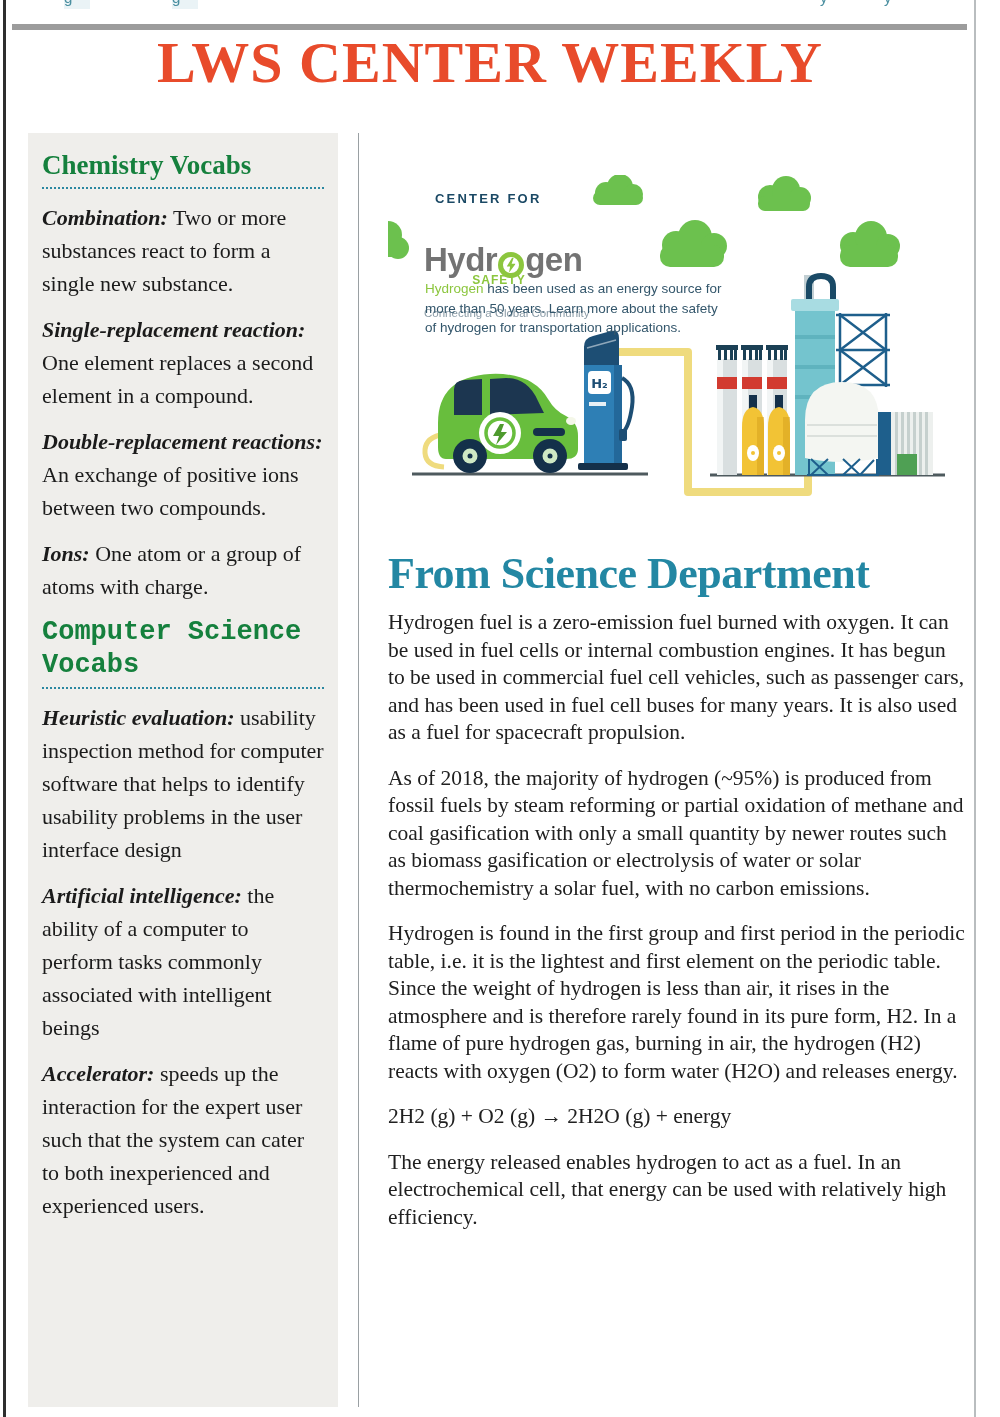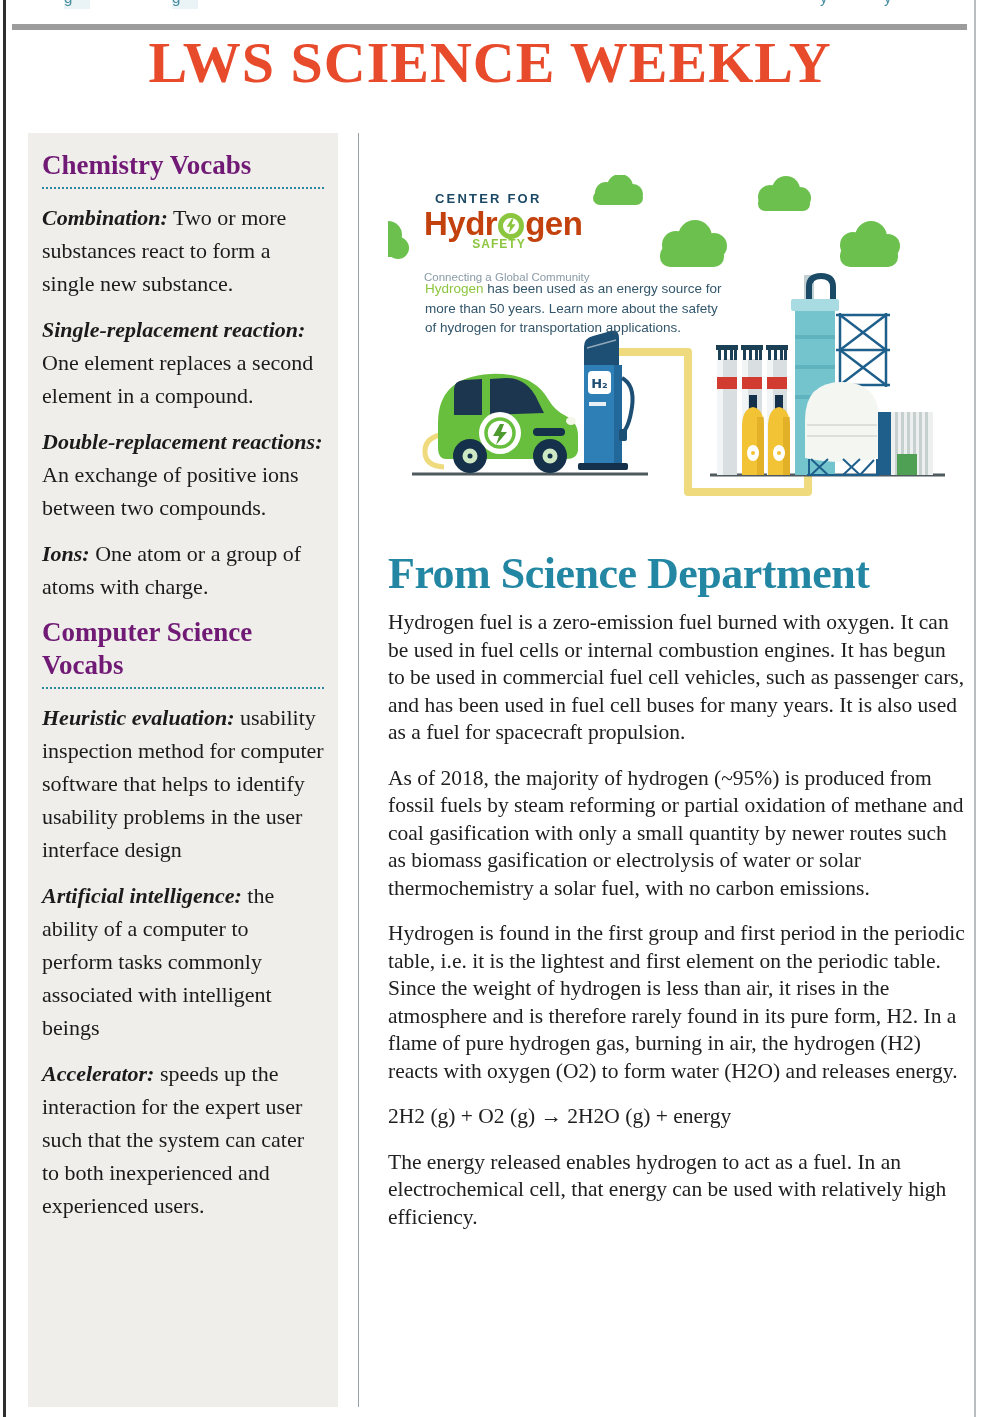--- a/index.html
+++ b/index.html
@@ -19,33 +19,33 @@
     position:absolute;left:30px;top:30px;width:920px;margin:0;text-align:center;
     font-size:58px;font-weight:bold;letter-spacing:1px;color:#e84b2b;line-height:1.15;
   }
   
   .sidebar{
     position:absolute;left:28px;top:133px;width:310px;height:1274px;
     background:#efeeeb;box-sizing:border-box;padding:16px 14px 0 14px;
   }
   .sidebar h2{
     font-size:27px;line-height:1.22;margin:0 0 12px 0;padding-bottom:5px;
-    color:#701a75;border-bottom:2px dotted #2b87a0;font-weight:bold;
-  }
-  .sidebar section + section h2{}
+    color:#15803d;border-bottom:2px dotted #2b87a0;font-weight:bold;
+  }
+  .sidebar section + section h2{font-family:Liberation Mono, monospace;}
   .entry{font-size:22px;line-height:1.5;margin:12px 0 13px 0;color:#1b1b1b;}
   .term{font-weight:bold;font-style:italic;}
   .divider{position:absolute;left:358px;top:133px;width:1px;height:1274px;background:#9aa0a3;}
   
   .main{position:absolute;left:388px;top:175px;width:578px;}
   .illustration{position:relative;width:574px;height:352px;}
   .illustration svg{position:absolute;left:0;top:0;}
   .logo{position:absolute;left:36px;top:16px;width:160px;}
   .logo-line1{font:700 13px "Liberation Sans",sans-serif;letter-spacing:2.2px;color:#1b4965;margin-left:11px;}
-  .logo-word{display:flex;align-items:center;font:700 33px "Liberation Sans",sans-serif;letter-spacing:-0.5px;color:#c2410c;line-height:1.1;}
+  .logo-word{display:flex;align-items:flex-end;font:700 33px "Liberation Sans",sans-serif;letter-spacing:-0.5px;color:#737373;line-height:1.1;margin-top:36px;}
   .ring{position:relative;width:26px;height:26px;box-sizing:border-box;border:5px solid #8cc63e;border-radius:50%;margin:3px 1px 0 1px;}
   .bolt{position:absolute;left:50%;top:50%;transform:translate(-50%,-50%);width:9px;height:15px;background:#8cc63e;
         clip-path:polygon(60% 0,0 58%,38% 58%,25% 100%,100% 40%,55% 40%,78% 0);}
   .logo-safety{font:700 12px "Liberation Sans",sans-serif;letter-spacing:1px;color:#8cc63e;text-align:center;width:150px;margin-top:-5px;}
   .logo-tagline{font:11.5px "Liberation Sans",sans-serif;color:#8a9ba6;margin-top:20px;white-space:nowrap;}
   .caption{position:absolute;left:37px;top:104px;width:305px;font:13.5px/1.45 "Liberation Sans",sans-serif;color:#33566b;}
   .caption .hlw{color:#8cc63e;text-align:right;}
   .article-heading{font-size:44px;font-weight:bold;color:#2387a3;margin:24px 0 12px 0;letter-spacing:-0.5px;line-height:1.05;}
   .article p{font-size:21.5px;line-height:1.28;margin:0 0 18px 0;color:#202020;}
 </style>
@@ -64,21 +64,21 @@
   <div class="frag hl" style="left:172px;">
       <span>g</span>
     </div>
   <div class="frag" style="left:820px;">
       <span>y</span>
     </div>
   <div class="frag" style="left:884px;">
       <span>y</span>
     </div>
 
-  <h1 class="masthead">LWS SCIENCE WEEKLY</h1>
+  <h1 class="masthead">LWS CENTER WEEKLY</h1>
 
   <aside class="sidebar">
     <section>
       <h2>Chemistry Vocabs</h2>
       <p class="entry"><span class="term">Combination:</span><span> Two or more substances react to form a single new substance.</span></p>
       <p class="entry"><span class="term">Single-replacement reaction:</span><span> One element replaces a second element in a compound.</span></p>
       <p class="entry"><span class="term">Double-replacement reactions:</span><span> An exchange of positive ions between two compounds.</span></p>
       <p class="entry"><span class="term">Ions:</span><span> One atom or a group of atoms with charge.</span></p>
     </section>
     <section>

